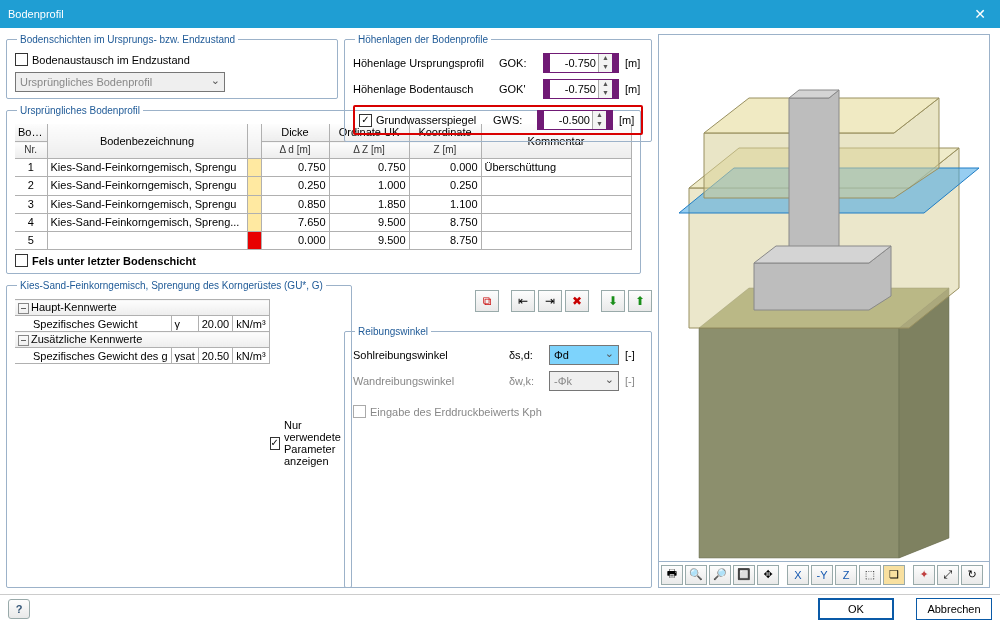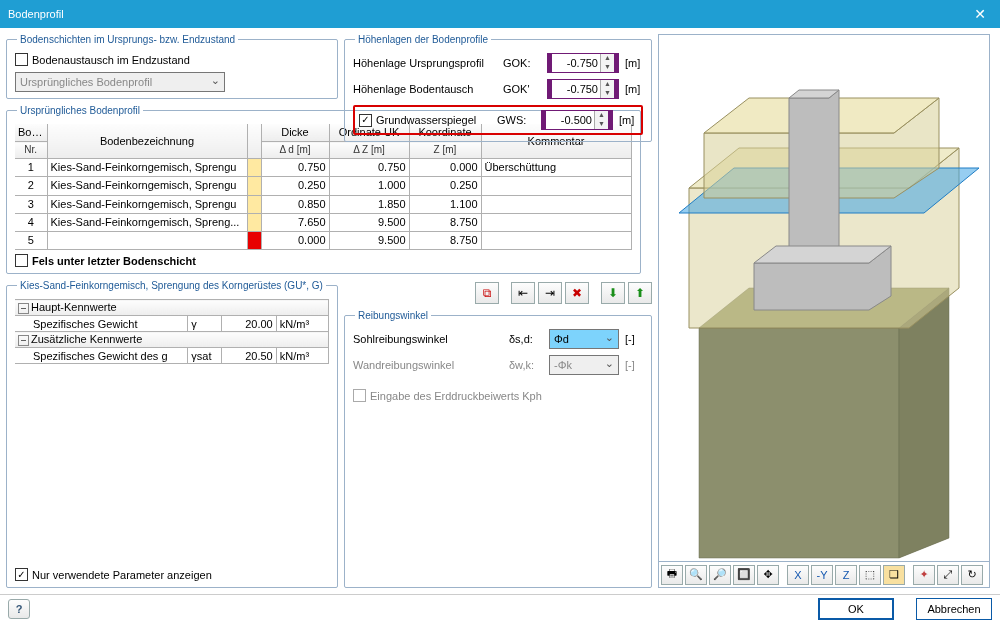--- a/index.html
+++ b/index.html
@@ -1,32 +1,32 @@
 <!DOCTYPE html>
 <html><head>
 <meta charset="utf-8">
 <style>
   * { box-sizing: border-box; margin: 0; padding: 0; font-family: "Segoe UI", Tahoma, sans-serif; font-size: 11px; }
   body { background: #fff; width: 1000px; height: 623px; overflow: hidden; }
   .titlebar { background: #1f9ed3; color: #fff; height: 28px; display: flex; align-items: center; padding: 0 8px; justify-content: space-between; }
   .titlebar .close { width: 40px; height: 28px; display: flex; align-items: center; justify-content: center; font-size: 14px; color: #fff; margin-right: -8px; }
   .wnd-body { padding: 6px; display: flex; gap: 6px; height: 566px; }
   .leftcol { width: 332px; display: flex; flex-direction: column; gap: 6px; }
-  .midcol { width: 308px; display: flex; flex-direction: column; gap: 6px; }
+  .midcol { width: 308px; display: flex; flex-direction: column; gap: 14px; }
   .rightcol { width: 332px; display: flex; flex-direction: column; }
   fieldset { border: 1px solid #9cb2c9; border-radius: 2px; padding: 8px 8px 6px 8px; position: relative; }
   fieldset legend { color: #1f5a97; font-size: 10px; padding: 0 3px; margin-left: 2px; }
   .chk { display: inline-flex; align-items: center; gap: 4px; cursor: pointer; }
   .chk .box { width: 13px; height: 13px; border: 1px solid #333; background: #fff; display: inline-flex; align-items: center; justify-content: center; font-size: 10px; line-height: 1; }
   .combo { border: 1px solid #767676; background: #efefef; height: 20px; display: flex; align-items: center; padding: 0 4px; color: #888; position: relative; }
   .combo.enabled { background: #7dd3fc; color: #000; }
   .combo::after { content: "⌄"; position: absolute; right: 4px; top: 1px; color: #555; }
   .frow { display: flex; align-items: center; margin-bottom: 6px; gap: 6px; }
   .frow label.lbl { flex: 1; }
-  .spin { display: inline-flex; align-items: center; border: 5px solid #701a75; height: 20px; background: #fff; }
+  .spin { display: inline-flex; align-items: center; border: 7px solid #701a75; height: 20px; background: #fff; }
   .spin input { border: none; text-align: right; width: 48px; height: 18px; font-size: 11px; padding: 0 2px; }
   .spin .arrows { display: flex; flex-direction: column; width: 14px; border-left: 1px solid #aaa; }
   .spin .arrows span { height: 9px; font-size: 7px; line-height: 1; text-align: center; background: #f3f3f3; color: #555; cursor: pointer; }
   .hlbox { border: 2px solid #d80000; border-radius: 2px; padding: 3px 4px; margin-top: 4px; }
 
   
   .ptable { width: 100%; border-collapse: collapse; table-layout: fixed; }
   .ptable th, .ptable td { border-right: 1px solid #b0b0b0; border-bottom: 1px solid #b0b0b0; padding: 2px 3px; line-height: 1.2; white-space: nowrap; overflow: hidden; text-overflow: ellipsis; }
   .ptable th { background: linear-gradient(#fdfdfd, #ededed); font-weight: normal; }
   .ptable th.sub { font-size: 10px; color: #333; }
@@ -34,21 +34,21 @@
   .ptable td.right { text-align: right; }
   .ptable td.center { text-align: center; }
   .ptable .mark { background: #ffe9a1; }
   .ptable .markR { background: #e80000; }
 
   .iconbar { display: flex; gap: 3px; margin-top: 4px; justify-content: flex-end; }
   .iconbar .ib, .toolbar .tb { width: 24px; height: 22px; border: 1px solid #9aa; background: linear-gradient(#fdfdfd,#e9e9e9); display: inline-flex; align-items: center; justify-content: center; cursor: pointer; font-size: 12px; }
   .iconbar .sep { width: 6px; }
 
   
-  .param { flex: 1 1 auto; display: flex; flex-direction: column; justify-content: space-between; }
+  .param { flex: 1 1 auto; display: flex; flex-direction: row; justify-content: space-between; }
   .param .grid { flex: 1; }
   .param table { width: 100%; border-collapse: collapse; }
   .param td { border-right: 1px solid #b0b0b0; border-bottom: 1px solid #b0b0b0; padding: 1px 3px; height: 16px; white-space: nowrap; overflow: hidden; text-overflow: ellipsis;}
   .param .hdr td { background: linear-gradient(#fdfdfd,#ededed); font-weight: bold; border-top:1px solid #b0b0b0;}
   .param .hdr td:first-child { font-weight: normal; }
   .param .grp td { background: #fff; }
   .param .expcol { display:inline-block; width:11px; height:11px; border:1px solid #888; text-align:center; line-height:9px; font-size:9px; margin-right:2px;}
   .param td.val { text-align: right; }
 
   .preview { flex: 1; border: 1px solid #9cb2c9; background: #fff; display: flex; align-items: center; justify-content: center; position: relative; }

